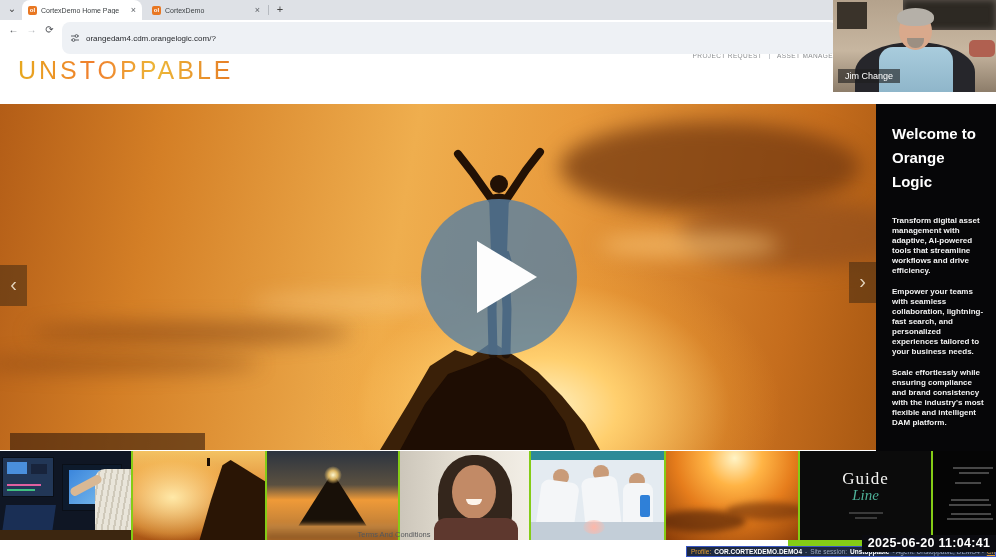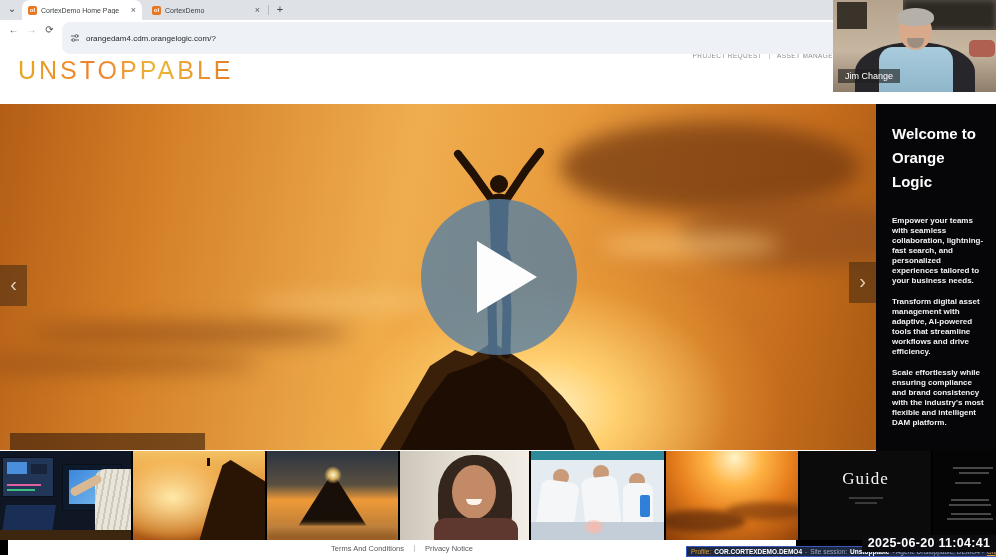--- a/index.html
+++ b/index.html
@@ -87,21 +87,21 @@
   .hero-caption { position:absolute; left:10px; top:329px; width:195px; height:17px; background:rgba(54,27,10,0.6); }
 
   
   .sidebar { position:absolute; left:876px; top:104px; width:120px; height:453px; background:#060608;
     color:#fff; padding:18px 10px 0 16px; }
   .sb-heading { font-size:15px; font-weight:bold; line-height:24px; margin-bottom:22px; }
   .sb-p { font-size:8px; font-weight:bold; line-height:10px; color:#f2f2f2; margin-bottom:11px; }
 
   
   .thumbs { position:absolute; left:0; top:451px; width:996px; height:104px; display:flex; gap:2px;
-    background:#000000; z-index:10; }
+    background:#84cc16; z-index:10; }
   .thumb { position:relative; height:89px; overflow:hidden; flex:0 0 auto; }
   .t1 { width:131px; background:#0f1624; }
   .t2 { width:132px; background:radial-gradient(ellipse 90px 60px at 30% 52%, #ffe9a8 0%, rgba(250,190,90,0.4) 60%, rgba(250,190,90,0) 75%),
         linear-gradient(180deg,#f3c263 0%,#e28c36 45%,#a85414 100%); }
   .t3 { width:131px; background:linear-gradient(180deg,#2c3440 0%,#5a5040 38%,#ef9a38 55%,#cf8838 75%,#b06a28 100%); }
   .t4 { width:129px; background:linear-gradient(90deg,#ccc6ba 0%,#e4ded2 45%,#f2eee6 100%); }
   .t5 { width:133px; background:#e4ebf1; }
   .t6 { width:132px; background:radial-gradient(circle at 52% 8%, #fff4c6 0%, #ffb445 26%, #e67d1c 55%, #놀8a3c08 80%, #7c3607 100%);
         background:radial-gradient(circle at 52% 8%, #fff4c6 0%, #ffb445 26%, #e67d1c 55%, #8a3c08 100%); }
   .t7 { width:131px; background:#0b0b0b; }
@@ -151,22 +151,22 @@
   
   .t7 .gl-wrap { position:absolute; left:0; top:18px; width:100%; text-align:center; font-family:"Liberation Serif", serif; }
   .t7 .gl1 { font-size:17px; color:#f4f4f2; letter-spacing:1px; }
   .t7 .gl2 { font-size:15px; color:#4fb39a; font-style:italic; margin-top:-2px; }
   .t7 .gl-sub { margin-top:8px; display:flex; flex-direction:column; gap:3px; align-items:center; }
   .t7 .gl-sub i { display:block; height:2px; background:#3a3a3a; }
   
   .t8 .ln { position:absolute; height:2px; background:#474747; }
 
   
-  .footer { position:absolute; left:8px; top:540px; width:788px; height:17px; background:#fff;
-    display:flex; align-items:center; justify-content:center; gap:10px; z-index:20; }
+  .footer { position:absolute; left:0; top:540px; width:788px; height:17px; background:#fff;
+    display:flex; align-items:center; justify-content:center; gap:10px; z-index:20;flex-direction:column; }
   .foot-link { font-size:7.5px; color:#55585c; }
   .foot-div { width:1px; height:7px; background:#c5c8cc; }
 
   
   .statusbar { position:absolute; left:686px; top:546px; width:310px; height:11px; background:#1e2940;
     border:1px solid #3a57c4; display:flex; align-items:center; gap:3px; padding:0 4px; z-index:40;
     font-size:6.5px; white-space:nowrap; overflow:hidden; }
   .st-label { color:#e8a030; }
   .st-value { color:#fff; font-weight:bold; }
   .st-sep { color:#9aa7c0; }
@@ -244,22 +244,22 @@
     <div class="playbtn">
       <div class="playtri"></div>
     </div>
     <div class="car-arrow left">‹</div>
     <div class="car-arrow right">›</div>
     <div class="hero-caption"></div>
   </div>
 
   <div class="sidebar">
     <div class="sb-heading">Welcome to Orange Logic</div>
+    <p class="sb-p">Transform digital asset management with adaptive, AI-powered tools that streamline workflows and drive efficiency.</p>
     <p class="sb-p">Empower your teams with seamless collaboration, lightning-fast search, and personalized experiences tailored to your business needs.</p>
-    <p class="sb-p">Transform digital asset management with adaptive, AI-powered tools that streamline workflows and drive efficiency.</p>
     <p class="sb-p">Scale effortlessly while ensuring compliance and brand consistency with the industry's most flexible and intelligent DAM platform.</p>
   </div>
 
   <div class="thumbs">
     <div class="thumb t1">
       <div class="mon1">
           <div class="w1"></div>
           <div class="w2"></div>
           <div class="line-p"></div>
           <div class="line-g"></div>
@@ -299,20 +299,21 @@
       <div class="bench"></div>
       <div class="glowp"></div>
     </div>
     <div class="thumb t6">
       <div class="dk1"></div>
       <div class="dk2"></div>
     </div>
     <div class="thumb t7">
       <div class="gl-wrap">
         <div class="gl1">Guide</div>
+        <div class="gl2">Line</div>
         <div class="gl-sub">
           <i style="width:34px"></i>
             <i style="width:22px"></i>
         </div>
       </div>
     </div>
     <div class="thumb t8">
       <div class="ln" style="left:20px; top:16px; width:40px;"></div>
       <div class="ln" style="left:26px; top:21px; width:30px;"></div>
       <div class="ln" style="left:22px; top:31px; width:26px;"></div>

